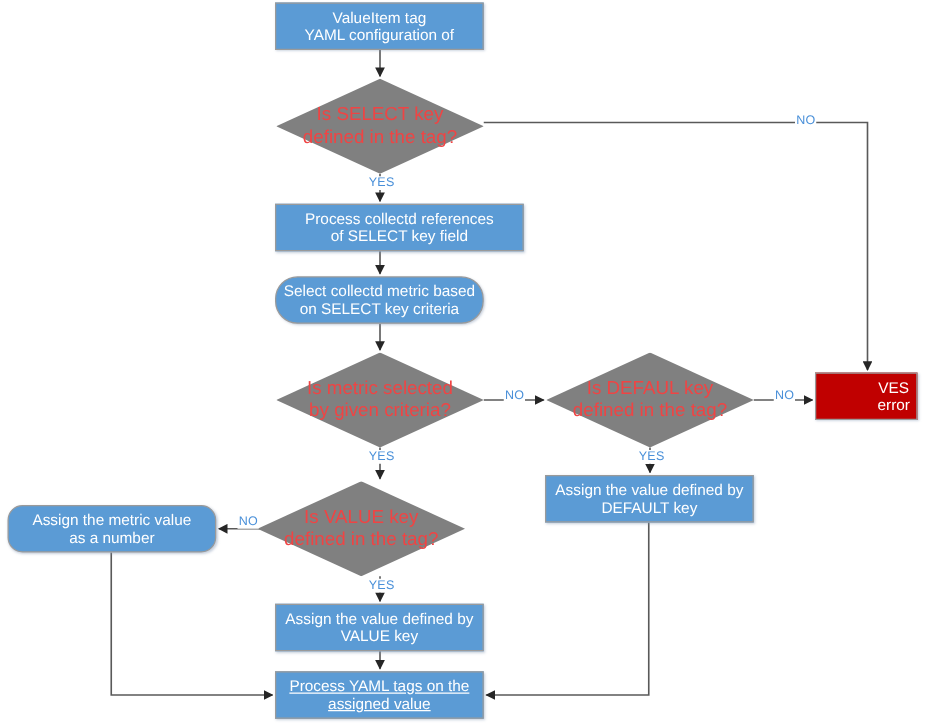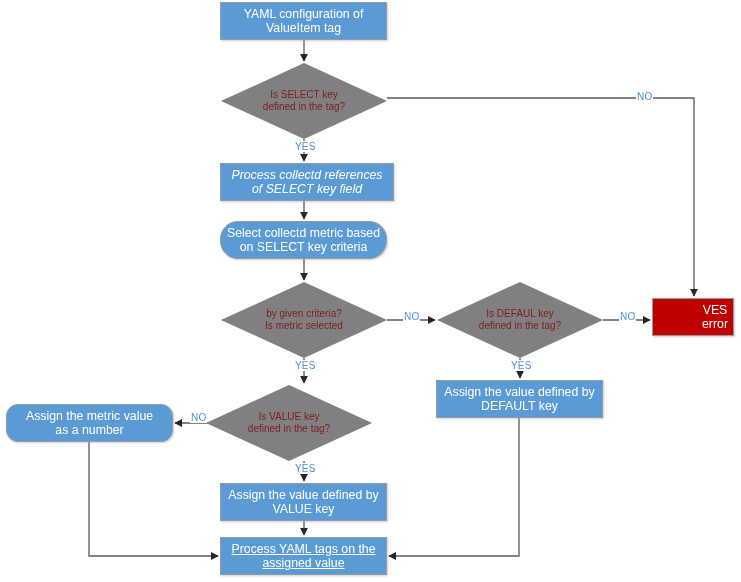--- a/index.html
+++ b/index.html
@@ -45,22 +45,22 @@
   }
   .error {
     background: #c00000;
     border: 1px solid #9a9a9a;
     color: #ffffff;
     font-size: 12.3px;
     box-shadow: 1px 1px 2px rgba(130,150,180,0.45);
     padding-left: 44px;
   }
   .decision {
-    color: #7f1d1d;
-    font-size: 10px;
+    color: #ef4444;
+    font-size: 15px;
     background: transparent;
   }
   .decision .dshape {
     position: absolute;
     left: 0; top: 0;
     width: 100%;
     height: 100%;
     background: #808080;
     clip-path: polygon(50% 0%, 100% 50%, 50% 100%, 0% 50%);
     filter: drop-shadow(1px 1px 1px rgba(140,160,190,0.55));
@@ -106,48 +106,48 @@
       <path d="M 304 461 L 304 481"></path>
       <path d="M 304 521 L 304 535"></path>
       <path d="M 89 442 L 89 556 L 218 556"></path>
       <path d="M 519 418 L 519 556 L 389 556"></path>
     </g>
   </svg>
 
   <div id="nodes-layer">
       <div class="node proc" style="left: 220px; top: 2px; width: 167px; height: 38px;">
         <div>
+          <span class="txt-line">ValueItem tag</span>
           <span class="txt-line">YAML configuration of</span>
-          <span class="txt-line">ValueItem tag</span>
         </div>
       </div>
       <div class="node decision" style="left: 221px; top: 63px; width: 166px; height: 76px;">
         <div class="dshape"></div>
         <div class="dtext">
           <span class="txt-line">Is SELECT key</span>
           <span class="txt-line">defined in the tag?</span>
         </div>
       </div>
-      <div class="node proc" style="left: 220px; top: 163px; width: 174px; height: 38px; font-style: italic;">
+      <div class="node proc" style="left: 220px; top: 163px; width: 199px; height: 38px;">
         <div>
           <span class="txt-line">Process collectd references</span>
           <span class="txt-line">of SELECT key field</span>
         </div>
       </div>
       <div class="node proc" style="left: 220px; top: 221px; width: 167px; height: 38px; border-radius: 18px;">
         <div>
           <span class="txt-line">Select collectd metric based</span>
           <span class="txt-line">on SELECT key criteria</span>
         </div>
       </div>
       <div class="node decision" style="left: 221px; top: 282px; width: 166px; height: 76px;">
         <div class="dshape"></div>
         <div class="dtext">
+          <span class="txt-line">Is metric selected</span>
           <span class="txt-line">by given criteria?</span>
-          <span class="txt-line">Is metric selected</span>
         </div>
       </div>
       <div class="node decision" style="left: 437px; top: 282px; width: 166px; height: 76px;">
         <div class="dshape"></div>
         <div class="dtext">
           <span class="txt-line">Is DEFAUL key</span>
           <span class="txt-line">defined in the tag?</span>
         </div>
       </div>
       <div class="node error" style="left: 652px; top: 298px; width: 82px; height: 38px;">

